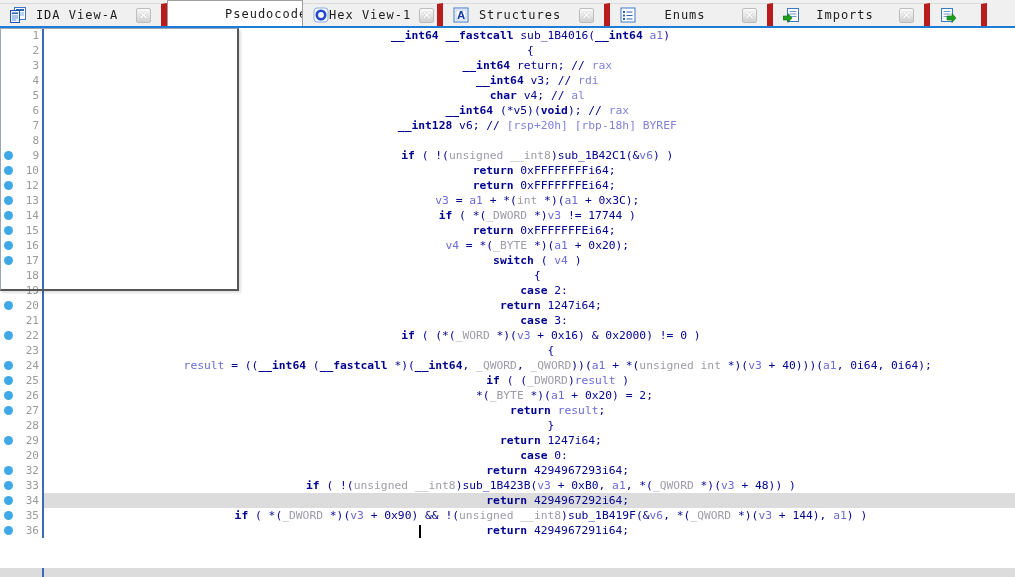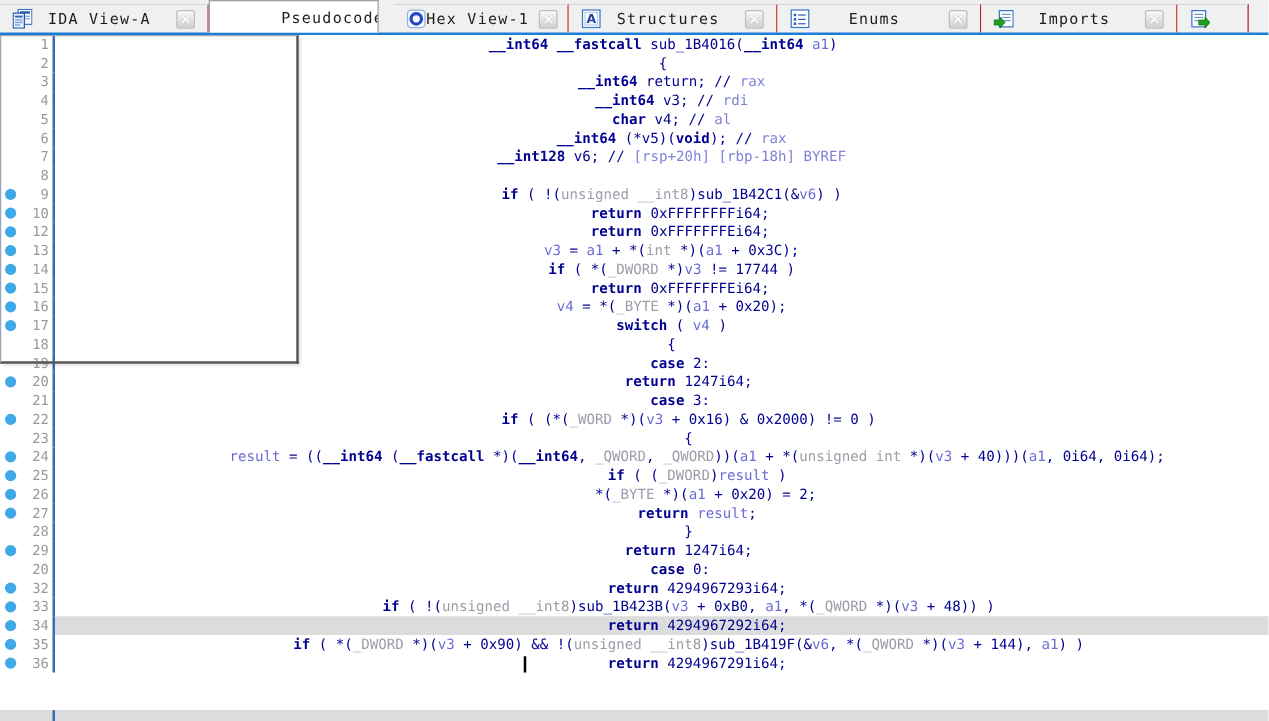--- a/index.html
+++ b/index.html
@@ -3,21 +3,21 @@
 <meta charset="utf-8">
 <style>
   html,body{margin:0;padding:0;background:#fff;}
   .screen{position:relative;width:1015px;height:577px;background:#fff;overflow:hidden;
           font-family:"DejaVu Sans Mono",monospace;}
 
   
   .tabbar{position:absolute;top:0;left:0;width:1015px;height:26px;background:#F0F0F0;
           display:flex;align-items:flex-end;}
   .tab{position:relative;height:23px;display:flex;align-items:center;box-sizing:border-box;
-       background:#F0F0F0;border-right:1px solid #b91c1c;border-top:1px solid #DADADA;
+       background:#F0F0F0;border-right:6px solid #b91c1c;border-top:1px solid #DADADA;
        padding:0 10px;overflow:hidden;flex:0 0 auto;}
   .tab.active{height:26px;background:#FFFFFF;border:1px solid #9E9E9E;border-bottom:none;z-index:3;}
   .tab-label{flex:1;text-align:center;font-size:12px;color:#1c1c1c;letter-spacing:1px;
              white-space:nowrap;font-family:"DejaVu Sans Mono",monospace;}
   .tabicon{width:16px;height:16px;display:inline-block;flex:0 0 16px;}
   .close{width:15px;height:15px;flex:0 0 15px;border-radius:2px;margin-left:8px;
          display:flex;align-items:center;justify-content:center;
          font:bold 12px "DejaVu Sans",sans-serif;line-height:13px;color:#fff;box-sizing:border-box;}
   .close.gray{background:linear-gradient(#FBFBFB,#D0D0D0);border:1px solid #BDBDBD;text-shadow:0 0 1px #9a9a9a;}
   .close.red{background:linear-gradient(#F06E4C,var(--tab_active_close,#D9491F));border:1px solid #B03310;}
@@ -68,21 +68,21 @@
             <rect x="2" y="12.5" width="4" height="1" fill="#6F9AD6"></rect>
           </svg></span>
         <span class="tab-label">IDA View-A</span>
         <span class="close gray">×</span>
       </div>
       <div class="tab active" style="width: 136px; gap: 31px;">
         <span class="tabicon"></span>
         <span class="tab-label">Pseudocode-A</span>
         <span class="close red">×</span>
       </div>
-      <div class="tab" style="width: 140px; margin-left: 12px;">
+      <div class="tab" style="width: 140px;">
         <span class="tabicon"><svg width="16" height="16">
             <rect x="1" y="1" width="14" height="14" rx="3" fill="#F6FAFF" stroke="#8FB0DC"></rect>
             <circle cx="8" cy="8" r="4.2" fill="none" stroke="#2247C8" stroke-width="2.6"></circle>
           </svg></span>
         <span class="tab-label">Hex View-1</span>
         <span class="close gray">×</span>
       </div>
       <div class="tab" style="width: 167px;">
         <span class="tabicon"><svg width="16" height="16">
             <rect x="1" y="1" width="14" height="14" fill="#fff" stroke="#3C78C8"></rect>

